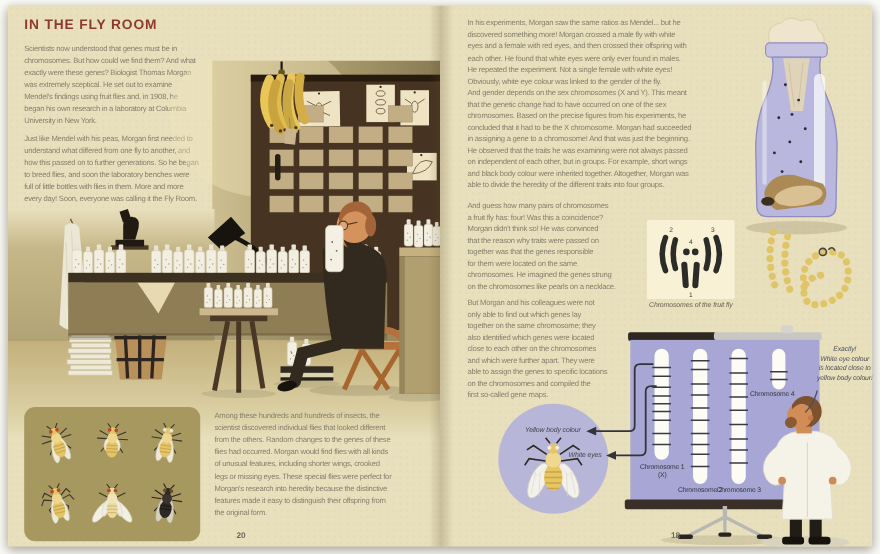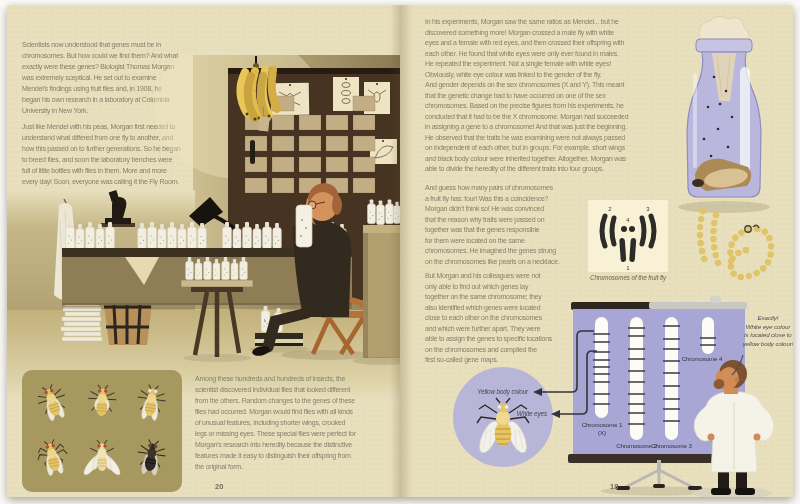--- a/index.html
+++ b/index.html
@@ -29,20 +29,21 @@
   .bar-dark{position:absolute;background:#2e2720;}
   svg{display:block;}
 </style>
 </head>
 <body>
 
 <div id="stage">
 <div id="spread">
 
   <div class="page" id="left-page">
+    <div class="page-title">IN THE FLY ROOM</div>
     <div class="para" style="left:15px;top:34px;width:200px;">Scientists now understood that genes must be in
 chromosomes. But how could we find them? And what
 exactly were these genes? Biologist Thomas Morgan
 was extremely sceptical. He set out to examine
 Mendel's findings using fruit flies and, in 1908, he
 began his own research in a laboratory at Columbia
 University in New York.</div>
     <div class="para" style="left:15px;top:116px;width:200px;">Just like Mendel with his peas, Morgan first needed to
 understand what differed from one fly to another, and
 how this passed on to further generations. So he began

